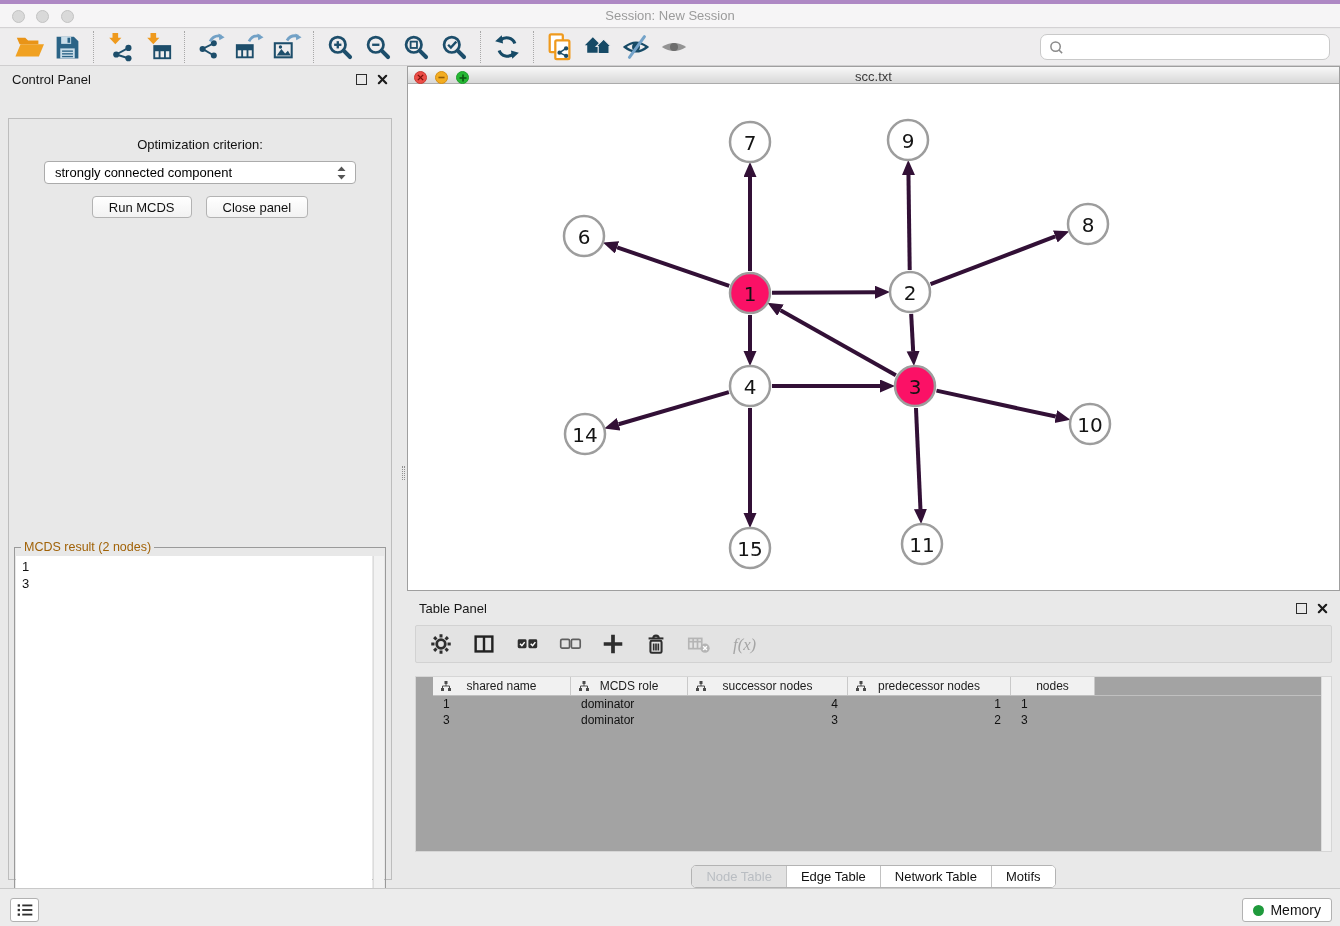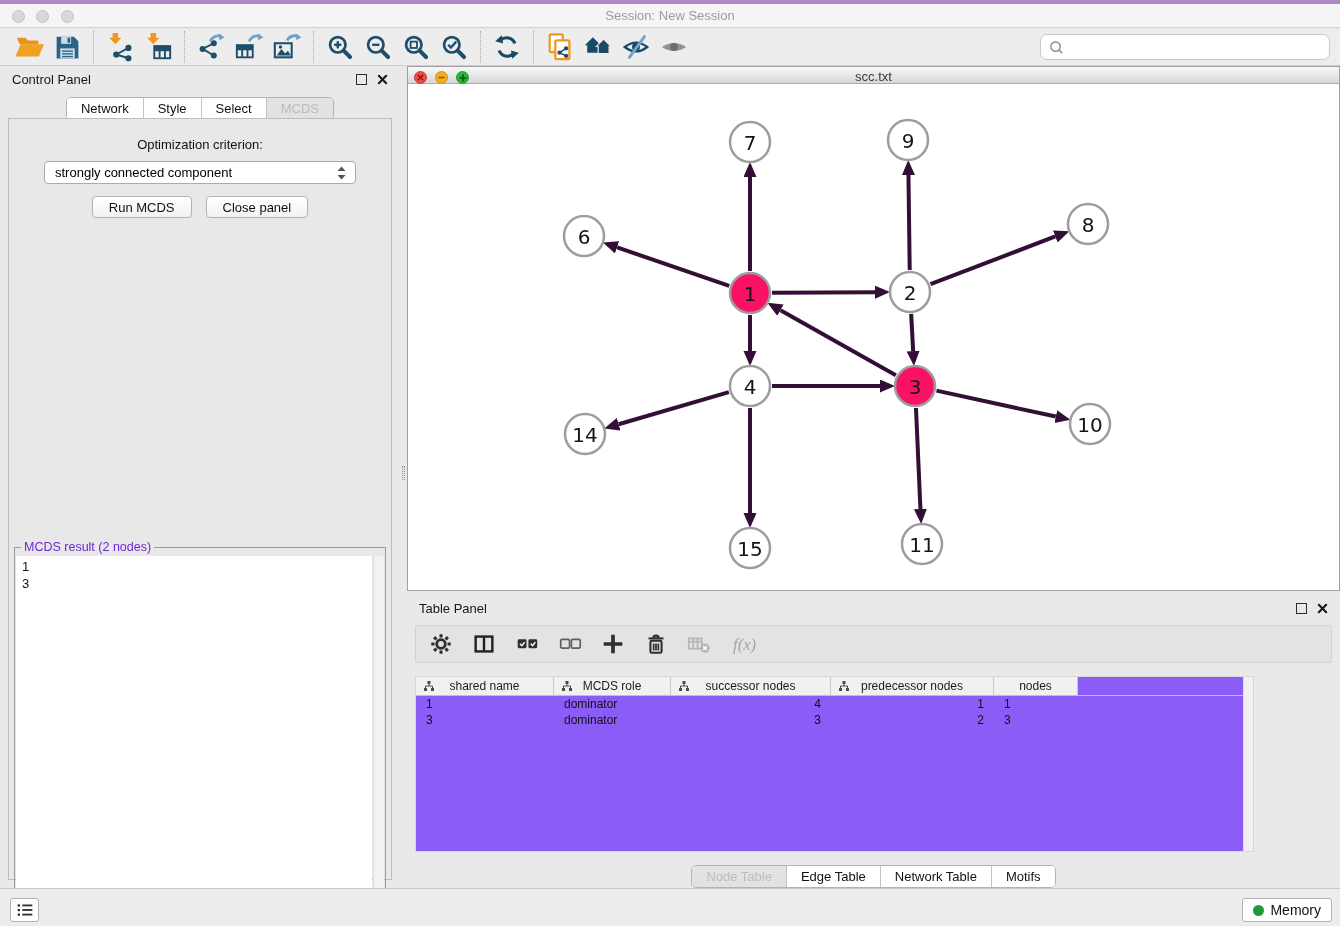--- a/index.html
+++ b/index.html
@@ -36,21 +36,21 @@
   #cp-tabs-row { top:31px; left:0; width:400px; display:flex; justify-content:center; }
 
   #cp-content { left:8px; top:52px; width:384px; height:762px; background:#e8e8e8; border:1px solid #bdbdbd; }
   #opt-label { margin-top:18px; text-align:center; font-size:13px; color:#111; }
   #criterion-select { margin:9px auto 0; width:312px; height:23px; background:#fff; border:1px solid #ababab; border-radius:4px; display:flex; align-items:center; padding:0 8px 0 10px; font-size:13px; cursor:pointer; position:relative; }
   #criterion-select .val { flex:1; }
   .btn-row { display:flex; justify-content:center; gap:14px; margin-top:12px; }
   .cbtn { height:22px; padding:0 16px; font-size:13px; color:#111; background:linear-gradient(#ffffff,#f2f2f2); border:1px solid #b3b3b3; border-radius:4px; cursor:pointer; }
 
   #result-group { left:5px; top:428px; width:372px; height:383px; border:1px solid #9a9a9a; }
-  #result-legend { position:absolute; top:-8px; left:6px; background:#e8e8e8; padding:0 3px; font-size:12.5px; color:#6d28d9; }
+  #result-legend { position:absolute; top:-8px; left:6px; background:#e8e8e8; padding:0 3px; font-size:12.5px; color:#a16207; }
   #result-box { position:absolute; left:1px; top:8px; right:13px; bottom:1px; background:#fff; padding:2px 6px; font-size:13px; line-height:17px; color:#111; }
   #result-scroll { position:absolute; right:1px; top:8px; bottom:1px; width:11px; background:#f2f2f2; border-left:1px solid #dcdcdc; }
 
   
   #v-splitter { left:400px; top:66px; width:7px; height:822px; background:#e9e9e9; }
   #v-splitter .grip { position:absolute; top:400px; left:2px; width:3px; height:14px; border-left:1px dotted #8f8f8f; border-right:1px dotted #8f8f8f; }
   #h-splitter { left:407px; top:591px; width:933px; height:4px; background:#e9e9e9; }
 
   
   #network-window { left:407px; top:66px; width:933px; height:525px; border:1px solid #9f9f9f; background:#fff; }
@@ -59,21 +59,21 @@
   .mac-dot { position:absolute; top:4px; width:13px; height:13px; border-radius:50%; display:flex; align-items:center; justify-content:center; cursor:pointer; }
   #nw-canvas { position:relative; width:931px; height:501px; background:#fff; overflow:hidden; }
   #graph-svg { position:absolute; left:0; top:0; }
   #graph-svg text { font-family:"DejaVu Sans", sans-serif; }
 
   
   #table-panel { left:407px; top:595px; width:933px; height:293px; background:#e9e9e9; }
   #tp-toolbar { position:absolute; left:8px; top:30px; width:917px; height:38px; background:#e3e3e3; border:1px solid #d2d2d2; border-radius:2px; display:flex; align-items:center; gap:17px; padding-left:12px; }
   .tp-ibtn { background:transparent; border:none; display:flex; align-items:center; justify-content:flex-start; cursor:pointer; }
 
-  #node-table { position:absolute; left:8px; top:81px; width:839px; height:176px; background:#8b5cf6; border:1px solid #d6d6d6; overflow:hidden; }
+  #node-table { position:absolute; left:8px; top:81px; width:917px; height:176px; background:#a3a3a3; border:1px solid #d6d6d6; overflow:hidden;padding-left:17px; }
   #nt-head { display:flex; height:19px; border-bottom:1px solid #c0c0c0; }
   .th { position:relative; background:#f1f1f1; border-right:1px solid #c9c9c9; font-size:12px; color:#1c1c1c; text-align:center; line-height:18px; }
   .th svg { position:absolute; left:7px; top:3px; }
   .tr { display:flex; height:16px; }
   .td { font-size:12px; color:#111; line-height:16px; padding:0 10px; white-space:nowrap; overflow:hidden; }
   #nt-scroll { position:absolute; right:0; top:0; bottom:0; width:10px; background:#f1f1f1; border-left:1px solid #ddd; }
   #tp-tabs-row { position:absolute; left:0; top:270px; width:933px; display:flex; justify-content:center; }
 
   
   #status-bar { left:0; top:888px; width:1340px; height:38px; background:#ececec; border-top:1px solid #c9c9c9; }
@@ -270,28 +270,20 @@
     <span class="spacer"></span>
     <button class="float-btn"></button>
     <button class="close-btn">
       <svg width="11" height="11" viewBox="0 0 12 12">
           <g stroke="#1c1c1c" stroke-width="2.4" stroke-linecap="round">
             <line x1="2" y1="2" x2="10" y2="10"></line>
             <line x1="10" y1="2" x2="2" y2="10"></line>
           </g>
         </svg>
     </button>
-  </div>
-  <div id="cp-tabs-row" class="abs">
-    <div class="seg-tabs">
-      <div class="seg-tab">Network</div>
-      <div class="seg-tab">Style</div>
-      <div class="seg-tab">Select</div>
-      <div class="seg-tab active">MCDS</div>
-    </div>
   </div>
   <div id="cp-content" class="abs">
     <div id="opt-label">Optimization criterion:</div>
     <div id="criterion-select">
       <span class="val">strongly connected component</span>
       <svg width="11" height="16" viewBox="0 0 11 16">
         <path d="M1.5 6L5.5 1.5 9.5 6z" fill="#555"></path>
           <path d="M1.5 10l4 4.5 4-4.5z" fill="#555"></path>
       </svg>
     </div>

